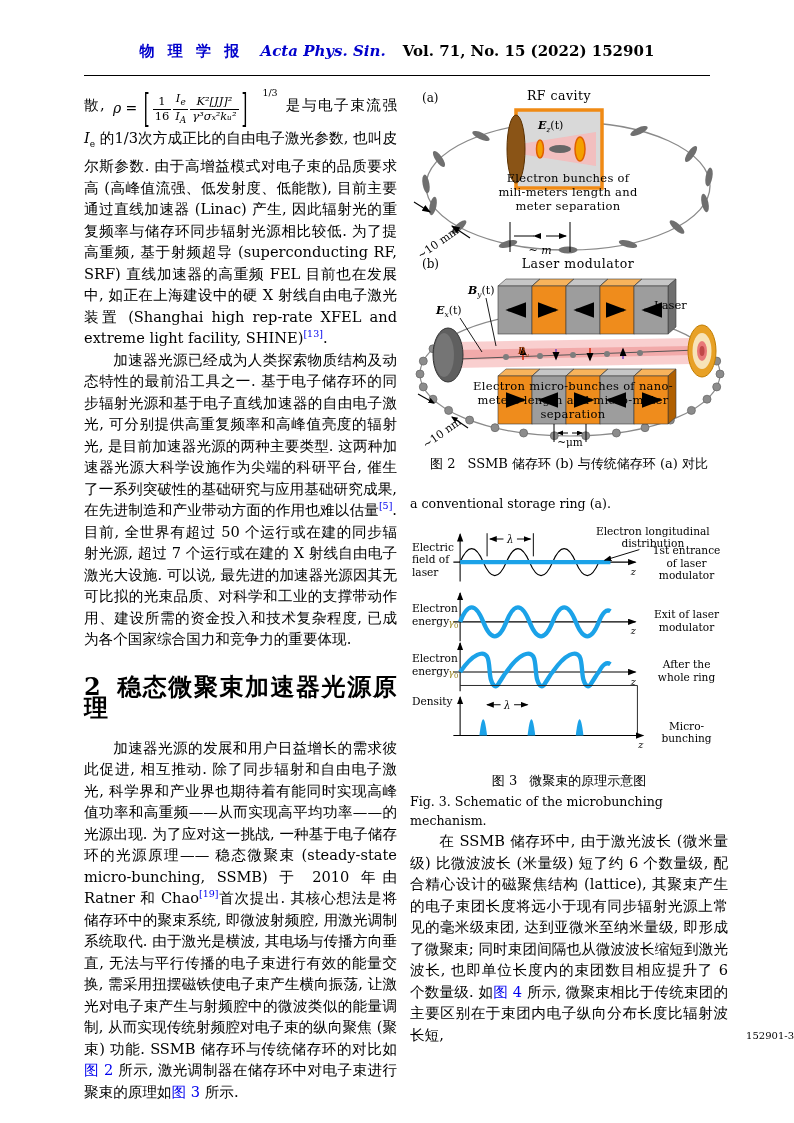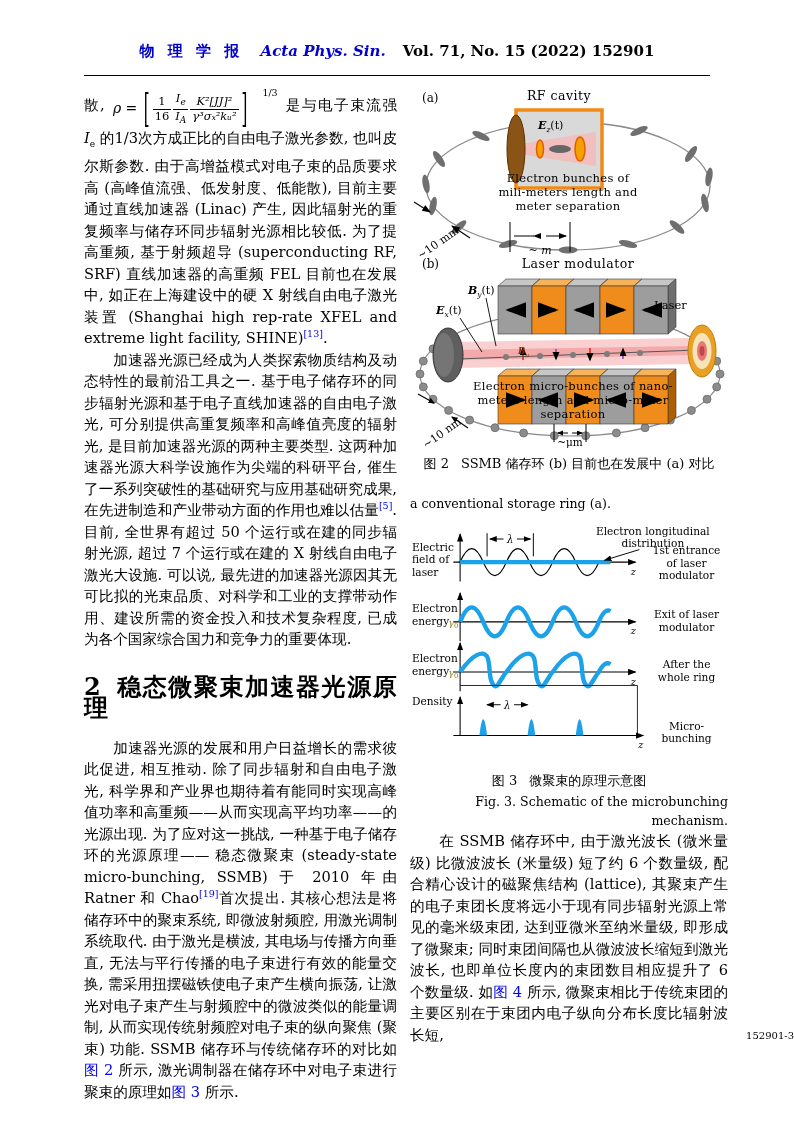--- a/index.html
+++ b/index.html
@@ -30,21 +30,21 @@
         font-size:11.5px;line-height:1.2;margin:0 1px}
   .frac .nm{display:block;padding:0 2px;border-bottom:1px solid #000}
   .frac .dn{display:block;padding:0 2px}
   .brk{display:inline-block;transform:scaleY(2.6);font-style:normal;margin:0 2px;font-size:15px}
   sup.expo{font-size:9.5px;font-style:normal;vertical-align:17px;margin-left:13px}
   sub{font-size:9px}
   
   .capcn{text-align:center;font-size:13px;margin:6px 0 2px 0;line-height:19px;text-indent:0}
   .capcn .clabel{margin-right:12px}
   .capen{font-size:12.6px;line-height:19px;text-align:justify;text-indent:0;margin:0}
-  .capen.center{text-align:right}
+  .capen.center{text-align:left}
   
   .figwrap{margin:0;line-height:0}
   svg text{font-family:"DejaVu Serif","Liberation Serif",serif}
   .fig3block{margin-top:12px}
   .rpara{margin-top:14px}
   .footer{position:absolute;left:0;right:0;top:1030px;text-align:right;font-size:10px}
 </style>
 </head>
 <body>
 
@@ -295,21 +295,21 @@
       <text x="160" y="190" font-size="10.5" text-anchor="middle">~μm</text>
 
       <g stroke="#000" stroke-width="1.1">
         <line x1="8" y1="138" x2="24" y2="147" marker-end="url(#bArrK)"></line>
         <line x1="58" y1="172" x2="42" y2="161" marker-end="url(#bArrK)"></line>
       </g>
       <text x="34" y="180" font-size="11" text-anchor="middle" transform="rotate(-35 34 180)">~10 nm</text>
     </svg>
     </div>
 
-    <p class="capcn"><span class="clabel">图 2</span><span>SSMB 储存环 (b) 目前也在发展中 (a) 对比</span></p>
+    <p class="capcn"><span class="clabel">图 2</span><span>SSMB 储存环 (b) 与传统储存环 (a) 对比</span></p>
     <p class="capen"><br><span>a conventional storage ring (a).</span></p>
 
     <div class="figwrap fig3block">
     <svg width="318" height="240" viewBox="0 0 330 248">
       <defs>
         <marker id="cArr" markerWidth="9" markerHeight="8" refX="7" refY="3" orient="auto">
               <path d="M0,0L8,3L0,6Z"></path>
             </marker>
       </defs>
 

